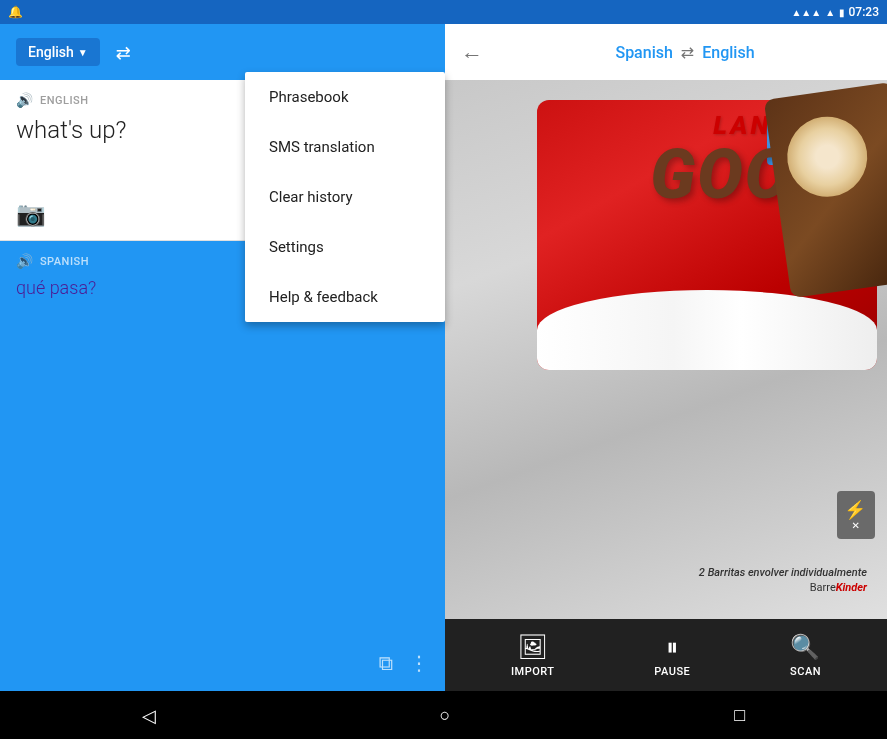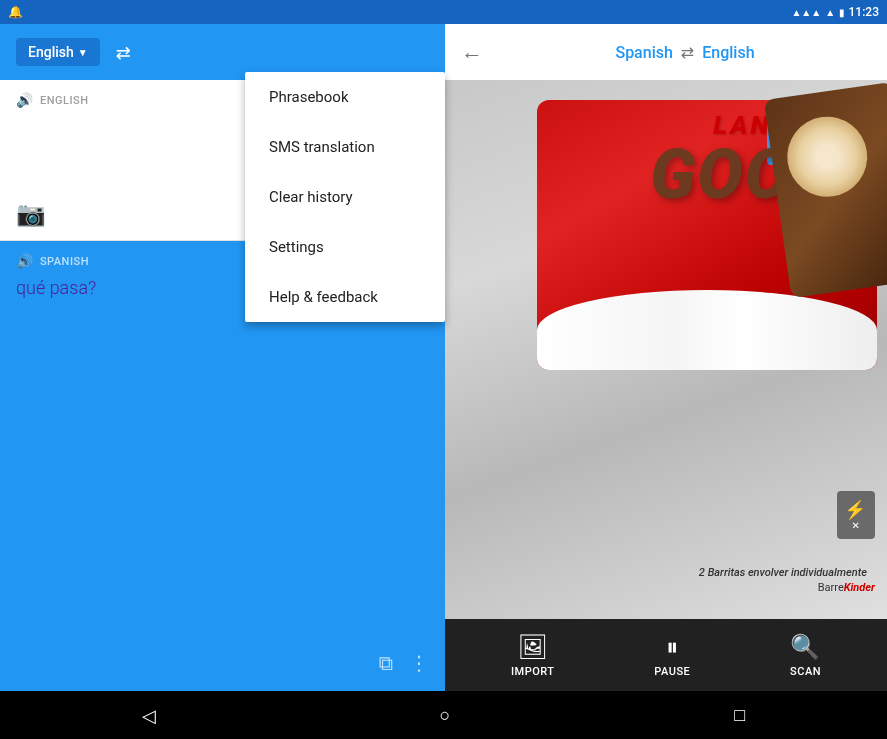--- a/index.html
+++ b/index.html
@@ -294,41 +294,42 @@
 <body>
 
 <div class="status-bar-container">
   <div class="status-left">
     <span style="color:white;font-size:12px;">🔔</span>
   </div>
   <div class="status-right">
     <span style="color:white;font-size:10px;">▲▲▲</span>
     <span style="color:white;font-size:10px;">▲</span>
     <span style="color:white;font-size:10px;">▮</span>
-    <span style="color:white;font-size:12px;font-weight:500;">11:23</span>
+    <span style="color:white;font-size:12px;font-weight:500;">07:23</span>
   </div>
 </div>
 
 <div class="main-container">
 
   <div class="left-panel">
 
     <div class="translate-header">
       <div class="lang-selector">
         <span>English</span>
         <span style="font-size:10px;">▼</span>
       </div>
       <span class="swap-btn">⇄</span>
     </div>
 
     <div class="source-area">
       <div class="source-lang-label">
         <span style="font-size:14px;">🔊</span>
         <span>ENGLISH</span>
       </div>
+      <div class="source-text">what's up?</div>
       <div class="camera-btn">📷</div>
     </div>
 
     <div class="separator-line"></div>
 
     <div class="translation-area">
       <div class="trans-lang-label">
         <span style="font-size:14px;">🔊</span>
         <span>SPANISH</span>
       </div>
@@ -373,21 +374,21 @@
 
         <div style="position:absolute;top:30px;right:60px;font-size:26px;font-weight:900;color:#cc0000;font-style:italic;letter-spacing:3px;text-shadow:1px 1px 3px rgba(0,0,0,0.2);">LANDER</div>
 
         <div style="position:absolute;top:55px;right:50px;font-size:68px;font-weight:900;color:#6B3A1F;font-style:italic;letter-spacing:2px;text-shadow:3px 3px 6px rgba(0,0,0,0.3);">GOOD</div>
 
         <div style="position:absolute;top:10px;right:-20px;width:130px;height:200px;background:linear-gradient(135deg,#5D3317 0%,#7B4A22 50%,#3D1F0A 100%);border-radius:10px;transform:rotate(-8deg);overflow:hidden;">
           <div style="position:absolute;top:25px;left:15px;width:80px;height:80px;background:radial-gradient(circle,#f5e6cc 20%,#e8d0a0 50%,#c8a060 80%);border-radius:50%;"></div>
         </div>
 
         <div style="position:absolute;bottom:40px;right:20px;font-size:11px;color:#333;font-weight:500;font-style:italic;">2 Barritas envolver individualmente</div>
-        <div style="position:absolute;bottom:25px;right:12px;font-size:11px;color:#333;margin-top:33px;">Barre<span style="font-style:italic;font-weight:bold;color:#cc0000;">Kinder</span></div>
+        <div style="position:absolute;bottom:25px;right:20px;font-size:11px;color:#333;margin-top:33px;">Barre<span style="font-style:italic;font-weight:bold;color:#cc0000;">Kinder</span></div>
 
         <div class="flash-btn">
           <span>⚡</span>
           <span style="font-size:10px;display:block;text-align:center;">✕</span>
         </div>
       </div>
     </div>
 
     <div class="camera-bottom">
       <div class="cam-action">

